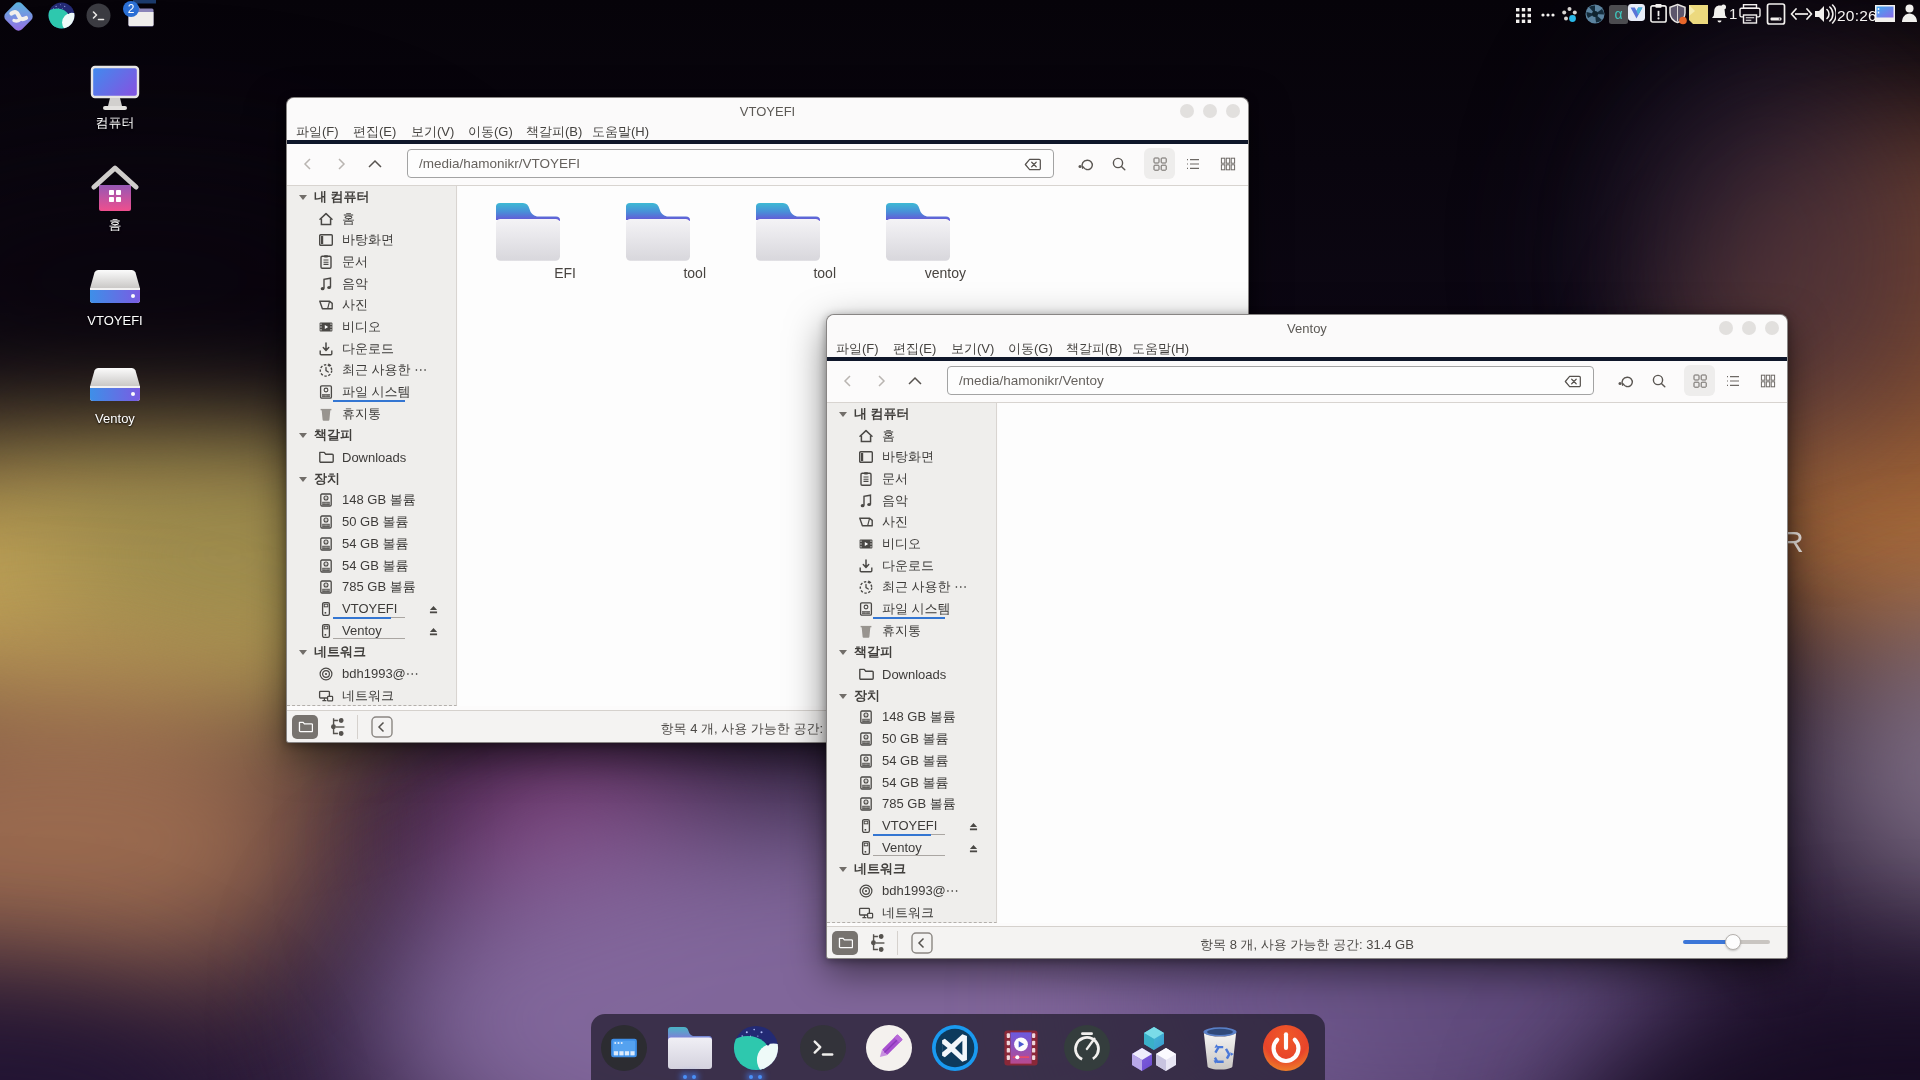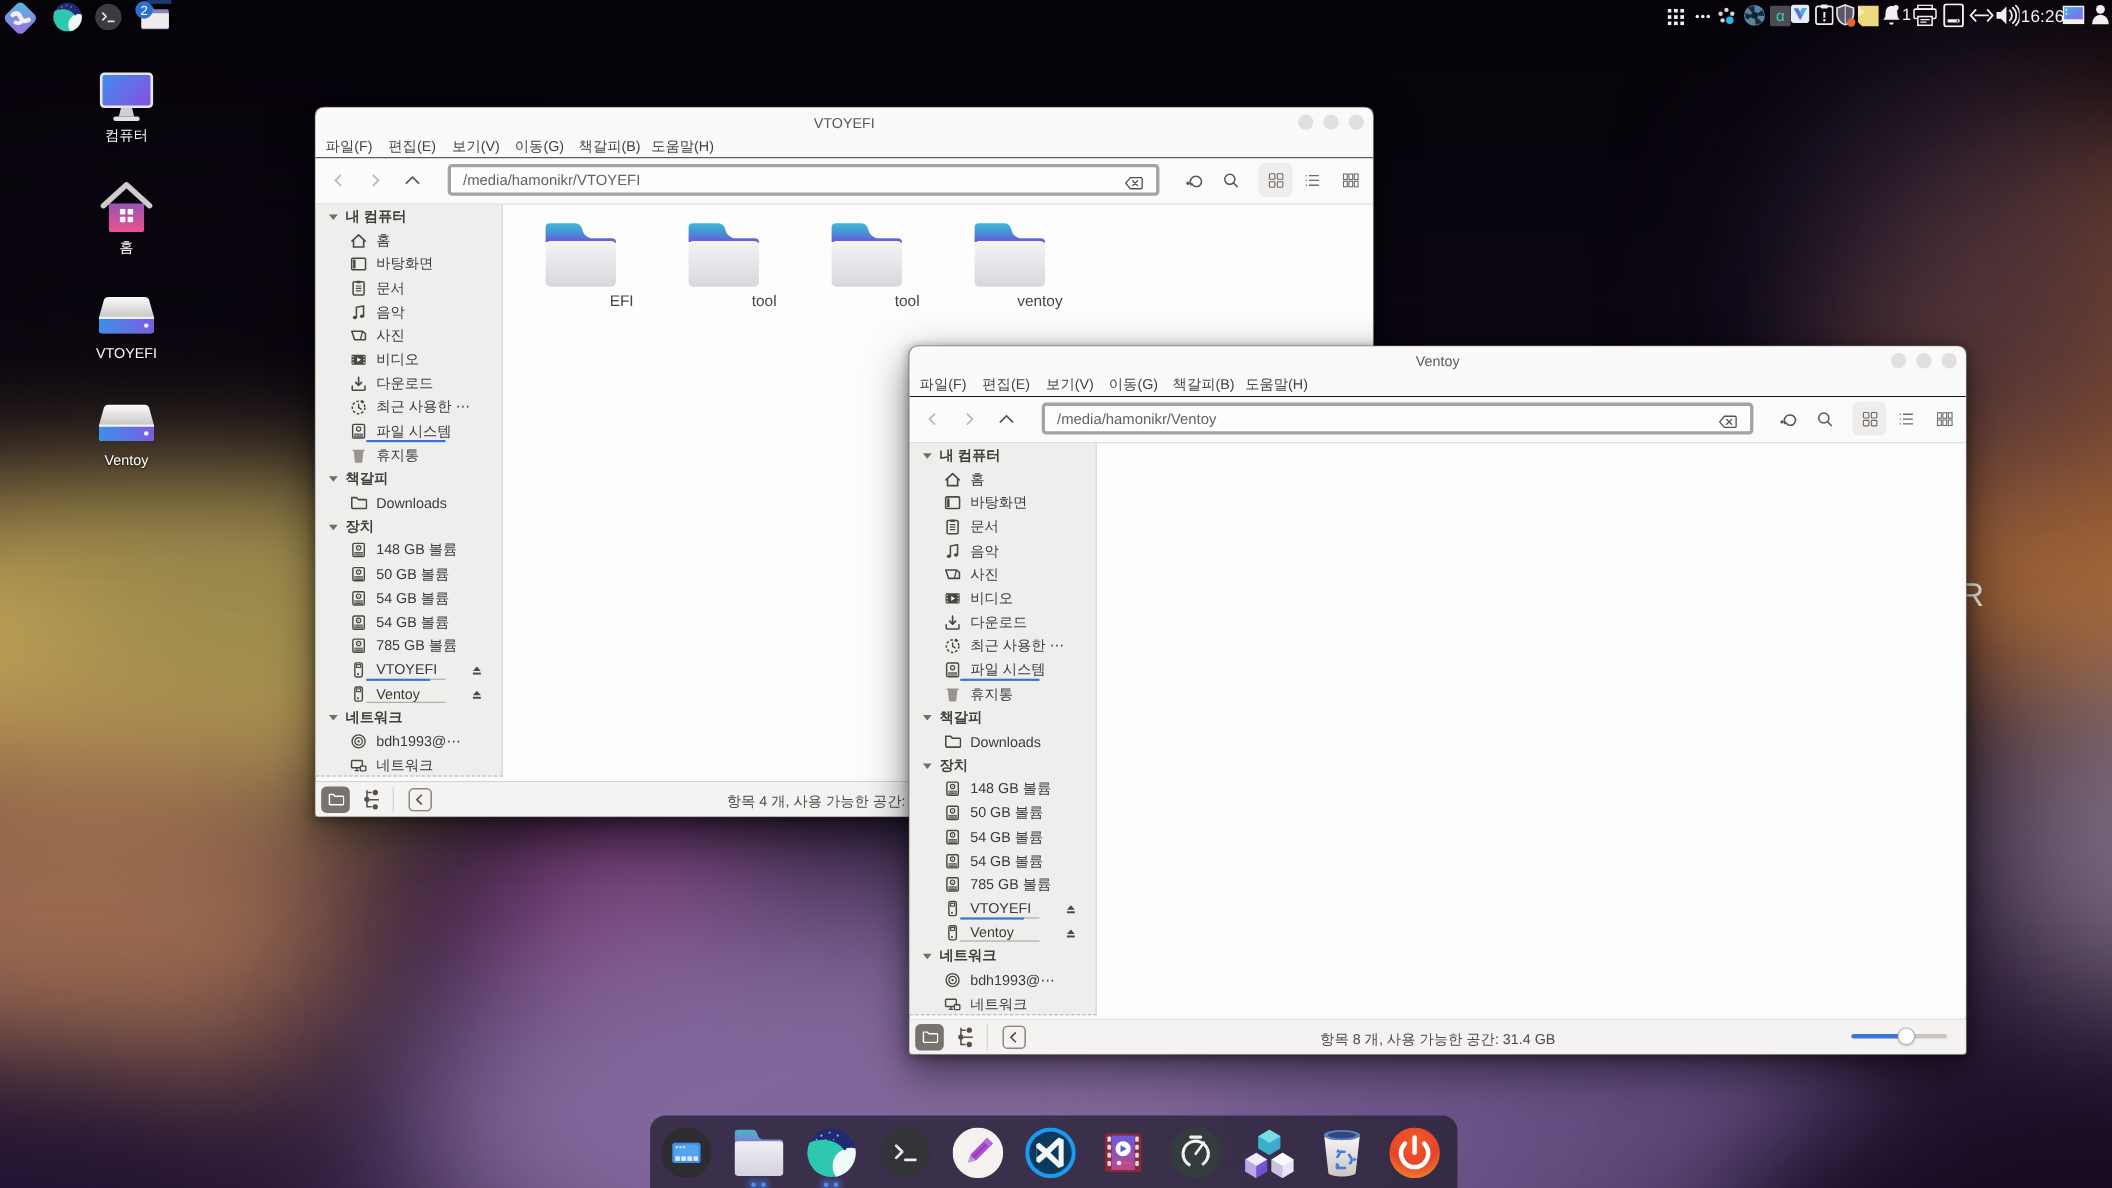--- a/index.html
+++ b/index.html
@@ -11,24 +11,24 @@
 #wall{position:absolute;left:0;top:0;width:1920px;height:1080px;overflow:hidden}
 .blob{position:absolute;border-radius:50%;filter:blur(70px)}
 .abs{position:absolute}
 svg{display:block}
 
 .win{position:absolute;background:#fcfbfb;border:1px solid rgba(40,36,34,.55);
  border-radius:8px 8px 3px 3px;box-shadow:0 14px 38px rgba(0,0,0,.5), 0 2px 10px rgba(0,0,0,.35)}
 .tbar{height:27px;position:relative;border-radius:8px 8px 0 0;background:#fbfafa}
 .tbar .title{position:absolute;left:0;right:0;top:6px;text-align:center;font-size:13px;color:#5c5955}
 .wbtn{position:absolute;top:6px;width:14px;height:14px;border-radius:50%;background:#e2e0de}
-.menubar{height:21px;display:flex;align-items:center;padding-left:9px;border-bottom:1px solid #0f172a;background:#fbfafa;position:relative;top:-2px}
+.menubar{height:21px;display:flex;align-items:center;padding-left:9px;border-bottom:4px solid #0f172a;background:#fbfafa;position:relative;top:-2px}
 .menubar span{font-size:13px;color:#454340;display:inline-block;white-space:nowrap;overflow:hidden}
 .toolbar{height:42px;position:relative;border-bottom:1px solid #d8d4d0;background:#fcfbfb;margin-top:-2px}
-.pathbar{position:absolute;left:120px;top:5px;height:29px;background:#fdfdfd;border:3px solid #a3a3a3;border-radius:4px;display:flex;align-items:center;padding-left:11px;font-size:13.5px;color:#66625e}
+.pathbar{position:absolute;left:120px;top:5px;height:29px;background:#fdfdfd;border:1px solid #a3a3a3;border-radius:4px;display:flex;align-items:center;padding-left:11px;font-size:13.5px;color:#66625e}
 .viewsel{position:absolute;top:4px;width:31px;height:31px;background:#eeedec;border-radius:6px}
 .sidebar{position:absolute;left:0;width:170px;background:#efeeec;border-right:1px solid #d9d5d1;overflow:hidden}
 .srow{height:21.7px;display:flex;align-items:center;font-size:13px;color:#3d3b39;position:relative}
 .srow .ic{width:16px;height:16px;margin-left:31px;margin-right:8px;flex:none}
 .srow.hdr{font-weight:bold;color:#413f3c}
 .srow.hdr .tri{width:10px;height:10px;margin-left:11px;margin-right:6px;flex:none}
 .content{position:absolute;background:#fdfdfd}
 .statusbar{position:absolute;left:0;right:0;bottom:0;height:32px;background:#f4f3f2;border-top:1px solid #d5d1cd;border-radius:0 0 3px 3px}
 .stxt{position:absolute;top:9px;left:0;right:0;text-align:center;font-size:13px;color:#4d4a47}
 .togglebtn{position:absolute;left:5px;top:4px;width:26px;height:24px;background:#77736f;border-radius:5px}
@@ -721,21 +721,21 @@
       <circle cx="13.5" cy="16" r="0.8" fill="#2a2230"></circle>
     </svg>
 <svg class="abs" style="left:1790px;top:8px" width="23" height="12" viewBox="0 0 23 12">
       <path d="M6 1L1.5 6 6 11M17 1l4.5 5L17 11" fill="none" stroke="#f2f0ee" stroke-width="1.7" stroke-linecap="round" stroke-linejoin="round"></path>
       <path d="M5 6h13" stroke="#f2f0ee" stroke-width="1.7"></path>
     </svg>
 <svg class="abs" style="left:1814px;top:4px" width="22" height="20" viewBox="0 0 22 20">
       <path d="M1 7h4l5-5v16l-5-5H1z" fill="#f2f0ee"></path>
       <path d="M13 5.5a6 6 0 010 9M15.8 3a9.5 9.5 0 010 14M18.6 1a13 13 0 010 18" fill="none" stroke="#f2f0ee" stroke-width="1.6" stroke-linecap="round"></path>
     </svg>
-<div class="abs" style="left:1837px;top:7px;color:#f6f4f2;font-size:15.5px;letter-spacing:.2px">16:26</div>
+<div class="abs" style="left:1837px;top:7px;color:#f6f4f2;font-size:15.5px;letter-spacing:.2px">20:26</div>
 <svg class="abs" style="left:1875px;top:5px" width="20" height="17" viewBox="0 0 20 17">
       <defs>
         <linearGradient id="g-mon" x1="0" y1="0" x2="1" y2="1">
           <stop offset="0" stop-color="#3ea8f0"></stop>
           <stop offset="1" stop-color="#8a6ae8"></stop>
         </linearGradient>
       </defs>
       <rect x="0" y="0" width="20" height="17" fill="#f2f0ee"></rect>
       <rect x="1.5" y="1.5" width="17" height="11" fill="url(#g-mon)"></rect>
       <path d="M3.5 3v7" stroke="#e8f2fa" stroke-width="1.5" stroke-dasharray="2 1.5"></path>

